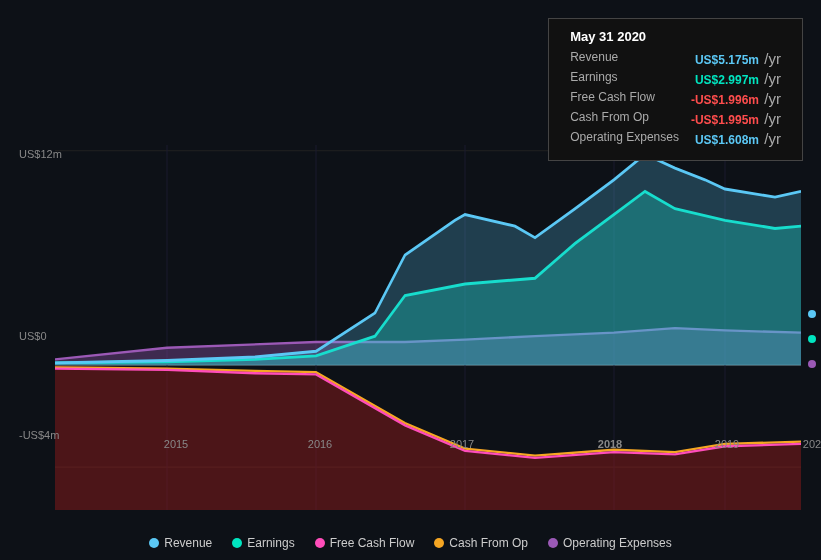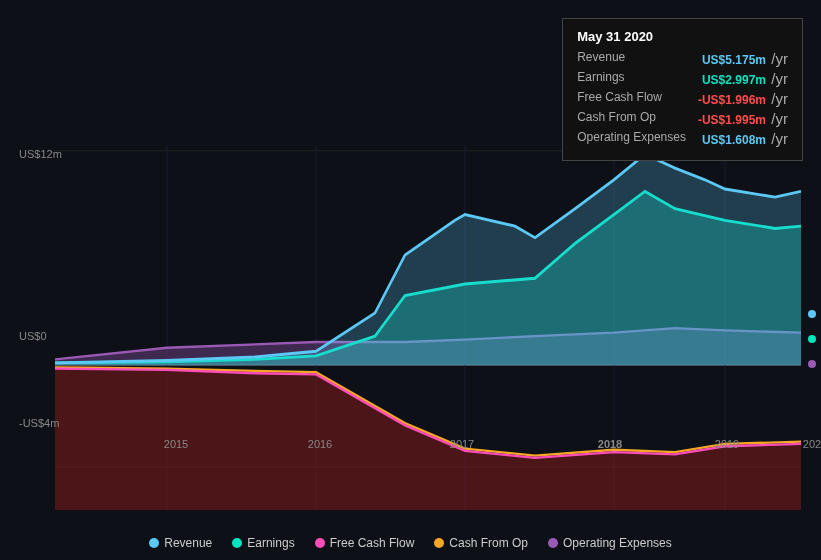--- a/index.html
+++ b/index.html
@@ -13,21 +13,21 @@
       position: relative;
     }
 
     
     .tooltip {
       position: absolute;
       top: 18px;
       right: 18px;
       background: #111;
       border: 1px solid #444;
-      padding: 10px 14px;
+      padding: 10px 21px;
       min-width: 240px;
       z-index: 10;
     }
     .tooltip-date {
       color: #fff;
       font-weight: bold;
       font-size: 13px;
       margin-bottom: 6px;
     }
     .tooltip-row {
@@ -174,21 +174,21 @@
     <path d="M 0,188 L 112,187 L 200,185 L 261,182 L 320,165 L 350,130 L 410,120 L 480,115 L 520,85 L 559,60 L 590,40 L 620,55 L 670,65 L 720,72 L 746,70 L 746,190 L 0,190 Z" fill="#00e5c0" fill-opacity="0.3" stroke="none"></path>
     <path d="M 0,188 L 112,187 L 200,185 L 261,182 L 320,165 L 350,130 L 410,120 L 480,115 L 520,85 L 559,60 L 590,40 L 620,55 L 670,65 L 720,72 L 746,70" fill="none" stroke="#00e5c0" stroke-width="2.5"></path>
 
     <path d="M 0,188 L 112,186 L 200,183 L 261,178 L 320,145 L 350,95 L 400,65 L 410,60 L 460,70 L 480,80 L 520,55 L 559,30 L 590,8 L 620,20 L 650,30 L 670,38 L 720,45 L 746,40 L 746,190 L 0,190 Z" fill="#5bc8f5" fill-opacity="0.25" stroke="none"></path>
     <path d="M 0,188 L 112,186 L 200,183 L 261,178 L 320,145 L 350,95 L 400,65 L 410,60 L 460,70 L 480,80 L 520,55 L 559,30 L 590,8 L 620,20 L 650,30 L 670,38 L 720,45 L 746,40" fill="none" stroke="#5bc8f5" stroke-width="2.5"></path>
   </svg>
 </div>
 
 <div class="y-label" style="top: 148px;">US$12m</div>
 <div class="y-label" style="top: 330px;">US$0</div>
-<div class="y-label" style="top: 417px;">-US$4m</div>
+<div class="y-label" style="top: 429px;">-US$4m</div>
 
 <div style="position:absolute; bottom:55px; left:0; right:20px;">
   <span class="x-label" style="left: 176px;">2015</span>
   <span class="x-label" style="left: 320px;">2016</span>
   <span class="x-label" style="left: 462px; text-align: right;">2017</span>
   <span class="x-label" style="left: 610px; font-weight: bold;">2018</span>
   <span class="x-label" style="left: 727px;">2019</span>
   <span class="x-label" style="left: 815px;">2020</span>
 </div>
 

